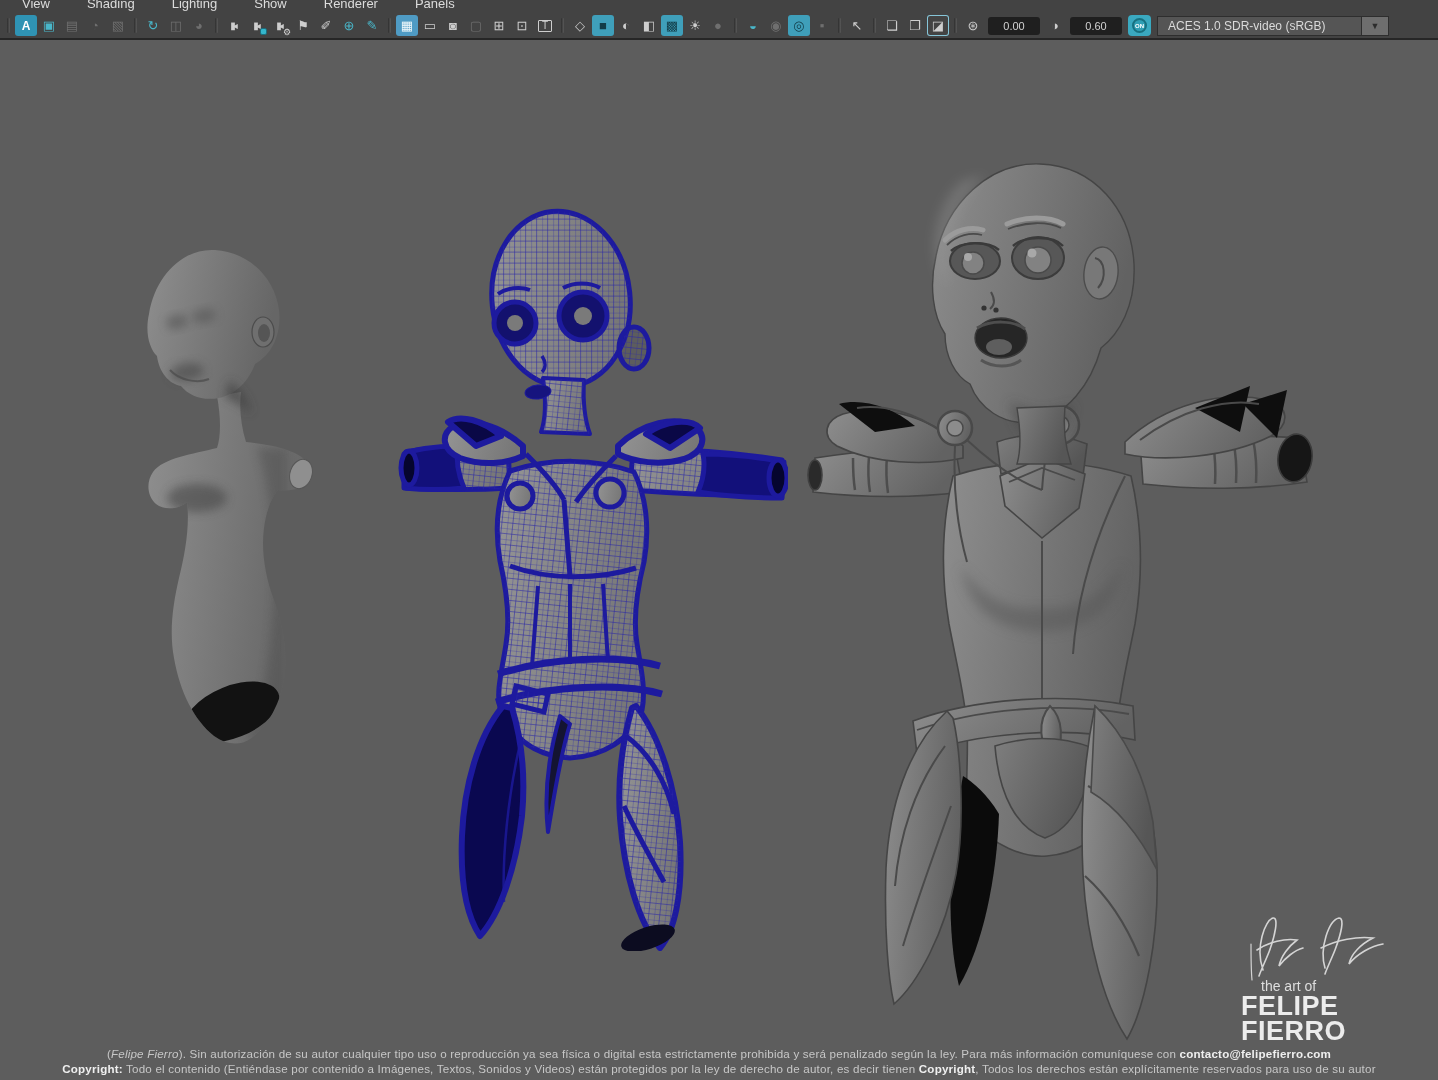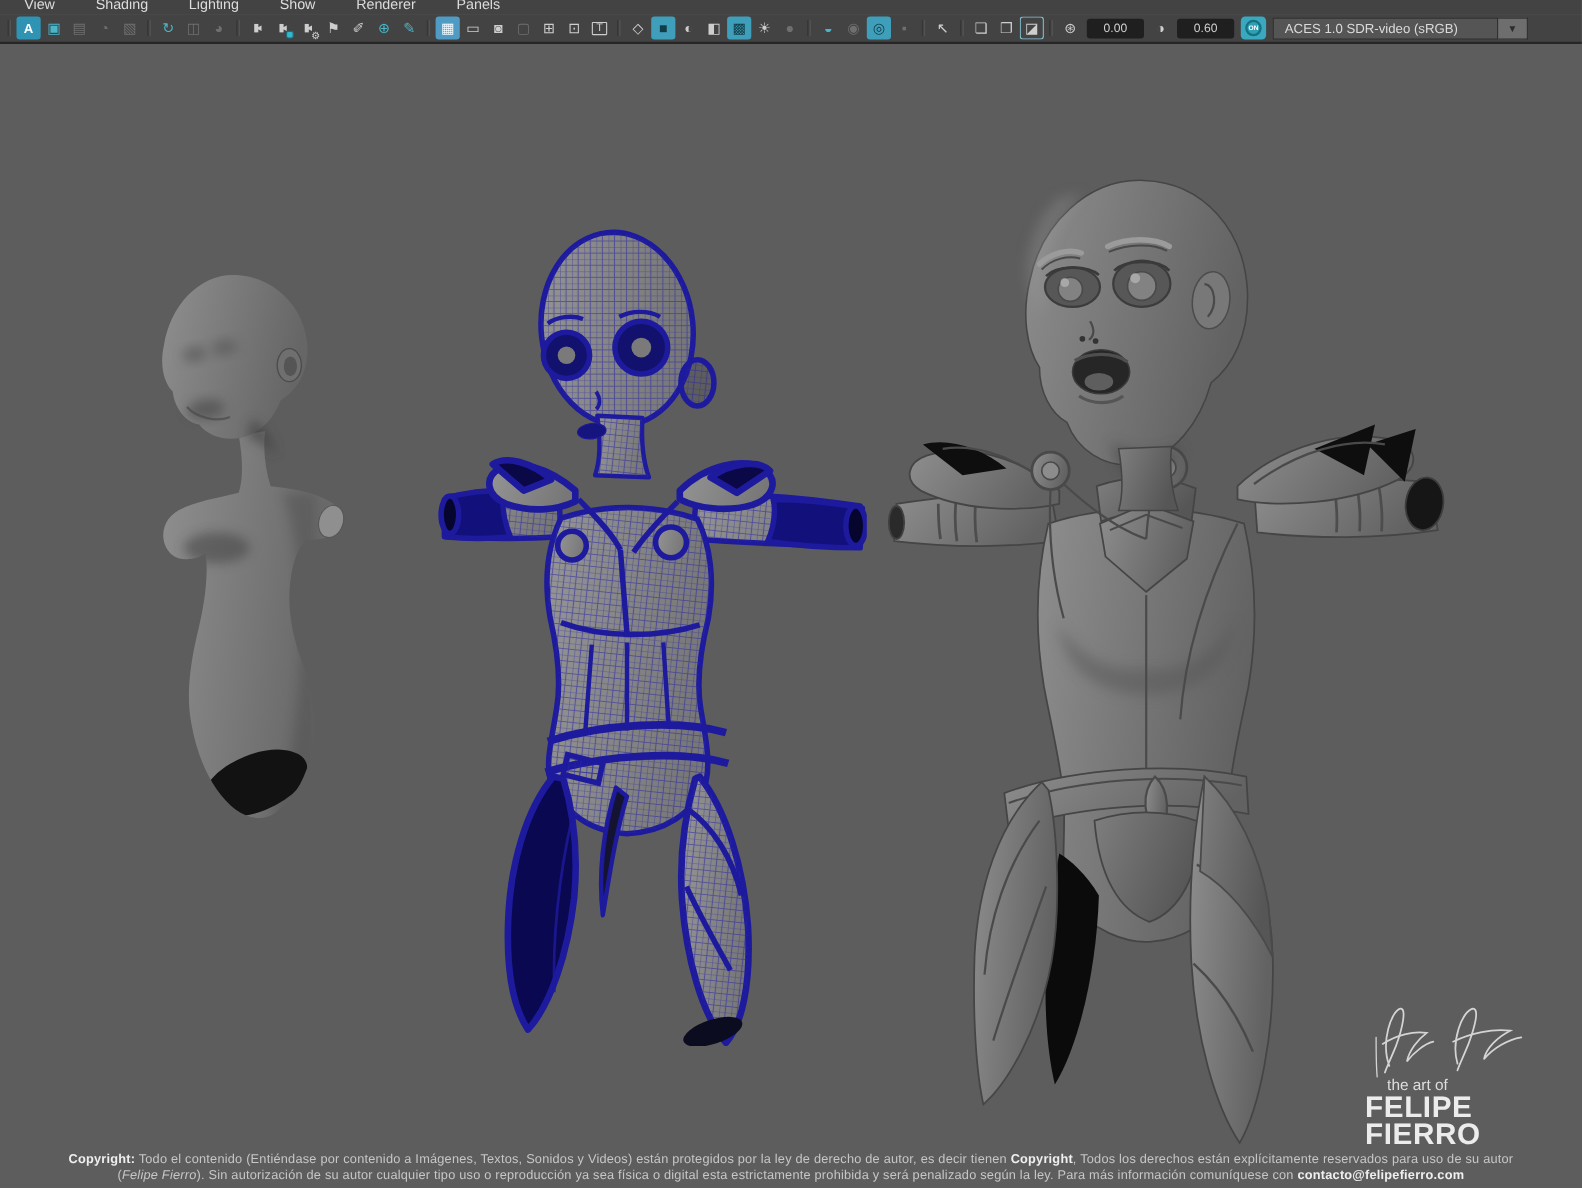--- a/index.html
+++ b/index.html
@@ -362,18 +362,18 @@
           <path d="M80,38 C96,30 116,26 132,28 C120,34 110,44 108,54 C116,44 130,36 142,34"></path>
           <path d="M10,34 C10,46 10,60 11,70" stroke-width="1.2"></path>
         </g>
       </svg>
       <div class="tagline">the art of</div>
       <div class="big">FELIPE</div>
       <div class="big">FIERRO</div>
     </div>
 
     <div class="copyright">
+      <div><span>(</span><i>Felipe Fierro</i><span>). Sin autorización de su autor cualquier tipo uso o reproducción ya sea física o digital esta estrictamente prohibida y será penalizado según la ley. Para más información comuníquese con </span><b>contacto@felipefierro.com</b></div>
       <div><b>Copyright:</b><span> Todo el contenido (Entiéndase por contenido a Imágenes, Textos, Sonidos y Videos)  están protegidos por la ley de derecho de autor, es decir tienen </span><b>Copyright</b><span>, Todos los derechos están explícitamente reservados para uso de su autor</span></div>
-      <div><span>(</span><i>Felipe Fierro</i><span>). Sin autorización de su autor cualquier tipo uso o reproducción ya sea física o digital esta estrictamente prohibida y será penalizado según la ley. Para más información comuníquese con </span><b>contacto@felipefierro.com</b></div>
     </div>
 
   </div>
 </div>
 
 </body></html>

